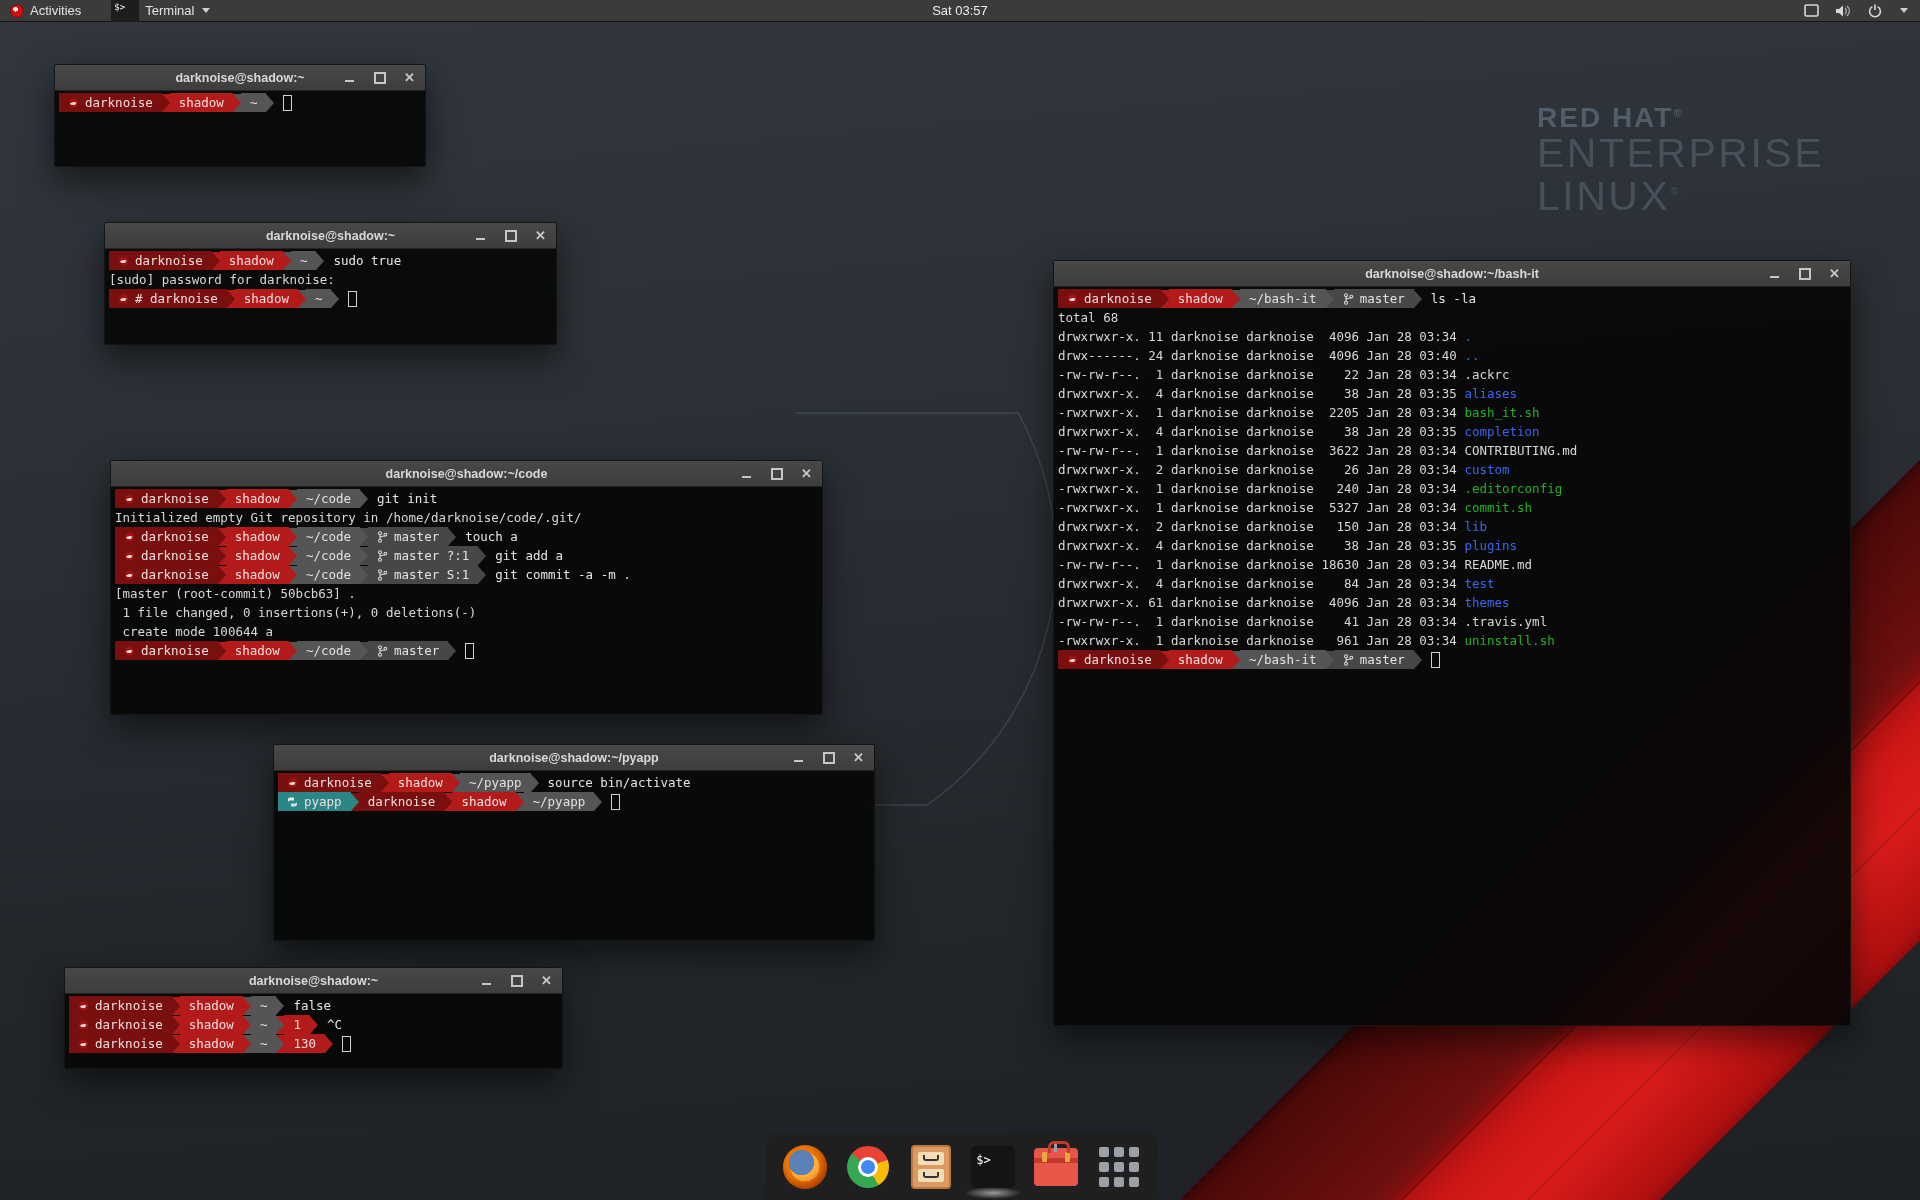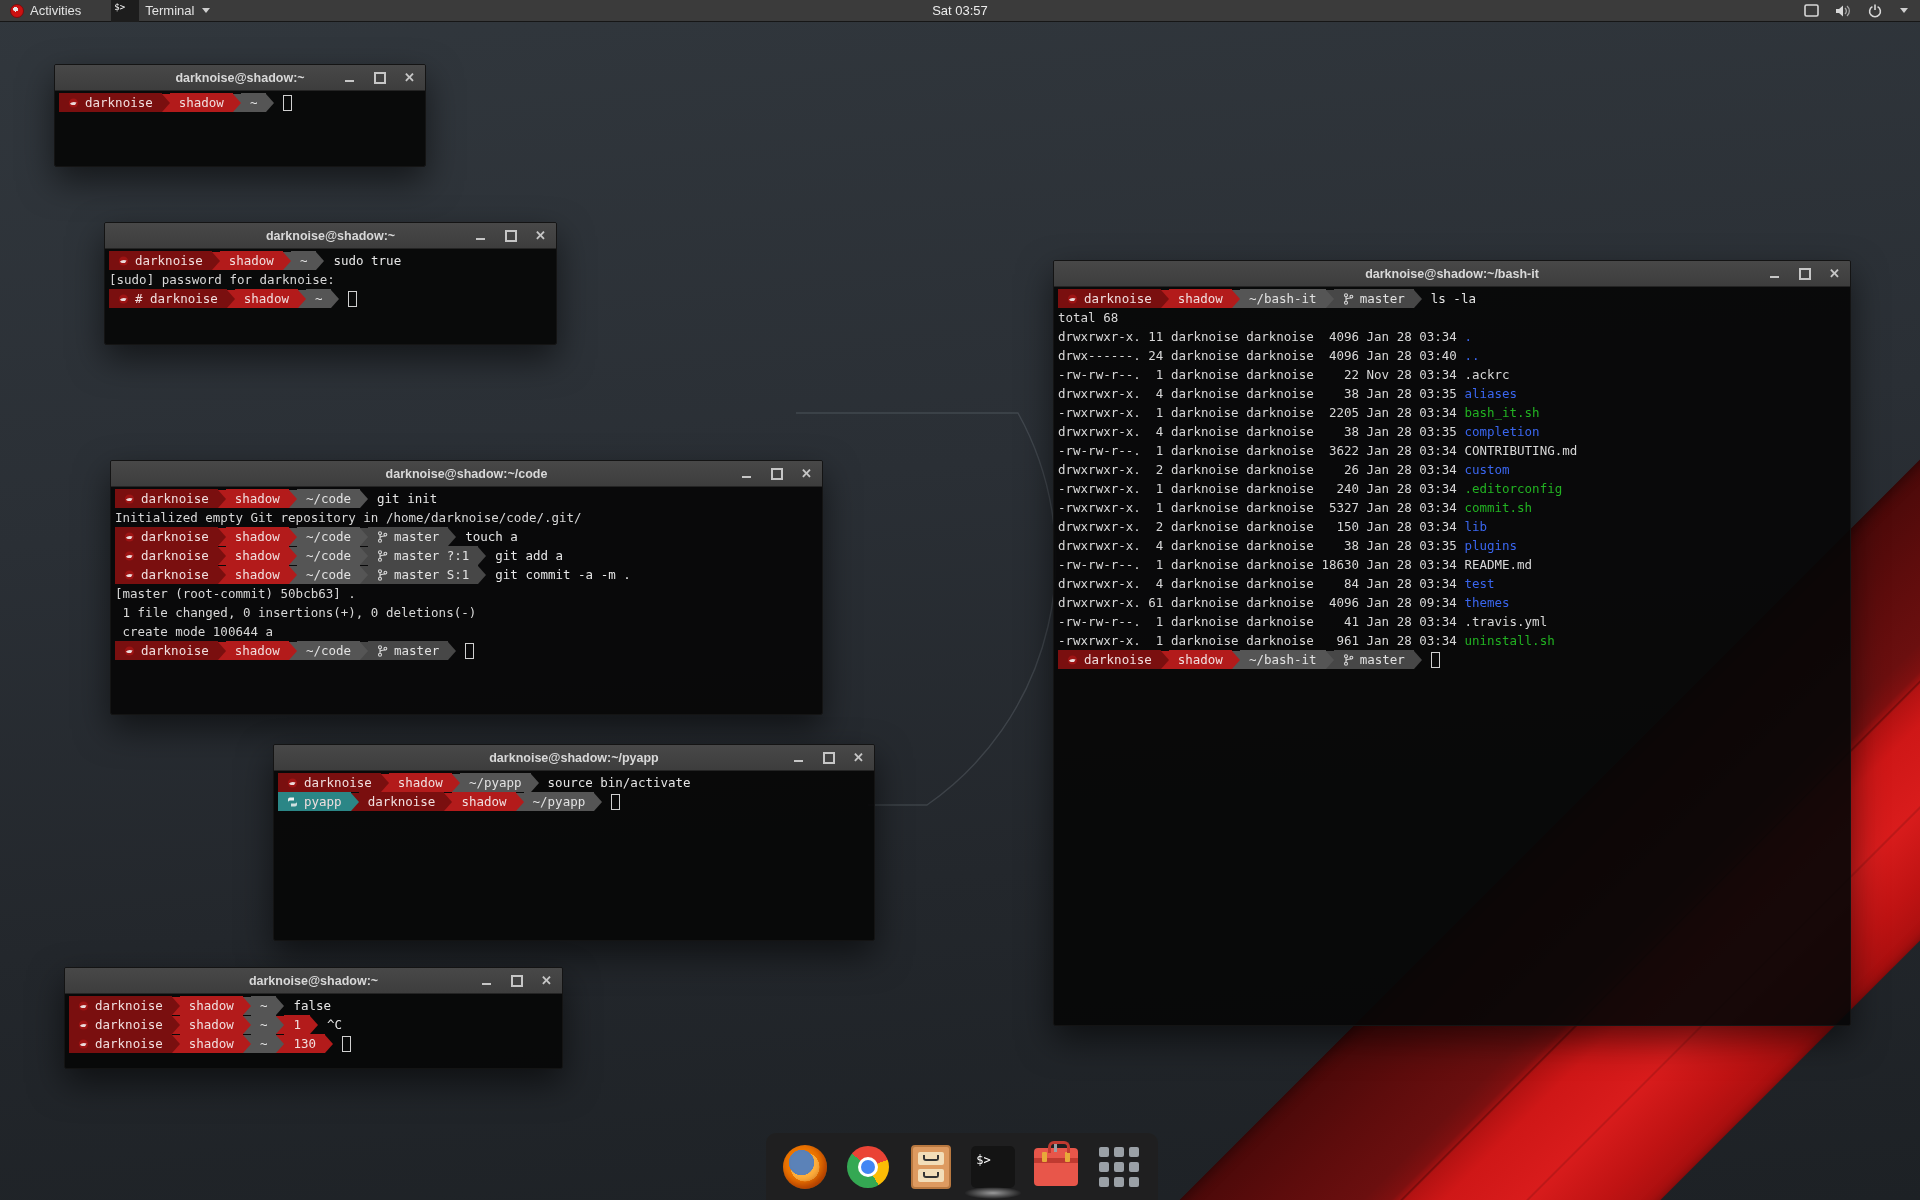--- a/index.html
+++ b/index.html
@@ -111,20 +111,25 @@
 <body>
 
 <div id="wallpaper">
   <div id="ribbon">
     <div class="ribbon-line" style="top:46%"></div>
     <div class="ribbon-line" style="top:72%; opacity:.5"></div>
   </div>
   <svg id="faint-lines" width="1920" height="1200">
     <path d="M 796 413 H 1018 A 300 300 0 0 1 927 805 H 868" fill="none" stroke="rgba(150,160,170,0.22)" stroke-width="1.4"></path>
   </svg>
+  <div id="brand">
+    <div class="b1"><span>RED HAT</span><sup>®</sup></div>
+    <div class="b2">ENTERPRISE</div>
+    <div class="b3"><span>LINUX</span><sup>®</sup></div>
+  </div>
 </div>
 
 <div id="topbar">
   <div class="tb-left">
     <div class="tb-activities">
       <span class="fedora"></span>
       <span>Activities</span>
     </div>
     <div class="tb-appmenu">
       <span class="tb-appicon">
@@ -310,33 +315,33 @@
                 <path d="M2 6.6 Q4 4.2 8.6 5.4 Q7.6 8.6 4 8 Q2.6 7.7 2 6.6 Z" fill="#eadada"></path>
               </svg></span><span>darknoise</span></span><span class="arrow" style="margin-right: 0px; position: relative; z-index: 2; margin-left: 0px; border-left-color: rgb(122, 15, 15); background: rgb(179, 27, 27);"></span><span class="tseg" style="background: rgb(179, 27, 27);"><span>shadow</span></span><span class="arrow" style="margin-right: 0px; position: relative; z-index: 2; margin-left: 0px; border-left-color: rgb(179, 27, 27); background: rgb(85, 85, 85);"></span><span class="tseg" style="background: rgb(85, 85, 85);"><span style="color: rgb(226, 226, 226);">~/bash-it</span></span><span class="arrow" style="margin-right: 0px; position: relative; z-index: 2; margin-left: 0px; border-left-color: rgb(85, 85, 85); background: rgb(71, 71, 71);"></span><span class="tseg" style="background: rgb(71, 71, 71);"><span class="seg-ico"><svg width="11" height="12" viewBox="0 0 11 12">
                 <circle cx="3" cy="2.3" r="1.5" fill="none" stroke="#d8d8d8" stroke-width="1.1"></circle>
                 <circle cx="3" cy="9.7" r="1.5" fill="none" stroke="#d8d8d8" stroke-width="1.1"></circle>
                 <circle cx="8.4" cy="3.6" r="1.4" fill="none" stroke="#d8d8d8" stroke-width="1.1"></circle>
                 <path d="M3 3.8 V8.2 M3 7 Q3 4.8 8.4 5" fill="none" stroke="#d8d8d8" stroke-width="1.1"></path>
               </svg></span><span style="color: rgb(226, 226, 226);">master</span></span><span class="arrow" style="border-left-color: rgb(71, 71, 71);"></span><span class="cmd">ls -la</span></div>
         <div class="tline"><span class="outtext">total 68</span></div>
         <div class="tline"><span class="outtext">drwxrwxr-x. 11 darknoise darknoise  4096 Jan 28 03:34 </span><span style="color: rgb(58, 102, 239);">.</span></div>
         <div class="tline"><span class="outtext">drwx------. 24 darknoise darknoise  4096 Jan 28 03:40 </span><span style="color: rgb(58, 102, 239);">..</span></div>
-        <div class="tline"><span class="outtext">-rw-rw-r--.  1 darknoise darknoise    22 Nov 28 03:34 </span><span style="color: rgb(216, 216, 216);">.ackrc</span></div>
+        <div class="tline"><span class="outtext">-rw-rw-r--.  1 darknoise darknoise    22 Jan 28 03:34 </span><span style="color: rgb(216, 216, 216);">.ackrc</span></div>
         <div class="tline"><span class="outtext">drwxrwxr-x.  4 darknoise darknoise    38 Jan 28 03:35 </span><span style="color: rgb(58, 102, 239);">aliases</span></div>
         <div class="tline"><span class="outtext">-rwxrwxr-x.  1 darknoise darknoise  2205 Jan 28 03:34 </span><span style="color: rgb(34, 178, 34);">bash_it.sh</span></div>
         <div class="tline"><span class="outtext">drwxrwxr-x.  4 darknoise darknoise    38 Jan 28 03:35 </span><span style="color: rgb(58, 102, 239);">completion</span></div>
         <div class="tline"><span class="outtext">-rw-rw-r--.  1 darknoise darknoise  3622 Jan 28 03:34 </span><span style="color: rgb(216, 216, 216);">CONTRIBUTING.md</span></div>
         <div class="tline"><span class="outtext">drwxrwxr-x.  2 darknoise darknoise    26 Jan 28 03:34 </span><span style="color: rgb(58, 102, 239);">custom</span></div>
         <div class="tline"><span class="outtext">-rwxrwxr-x.  1 darknoise darknoise   240 Jan 28 03:34 </span><span style="color: rgb(34, 178, 34);">.editorconfig</span></div>
         <div class="tline"><span class="outtext">-rwxrwxr-x.  1 darknoise darknoise  5327 Jan 28 03:34 </span><span style="color: rgb(34, 178, 34);">commit.sh</span></div>
         <div class="tline"><span class="outtext">drwxrwxr-x.  2 darknoise darknoise   150 Jan 28 03:34 </span><span style="color: rgb(58, 102, 239);">lib</span></div>
         <div class="tline"><span class="outtext">drwxrwxr-x.  4 darknoise darknoise    38 Jan 28 03:35 </span><span style="color: rgb(58, 102, 239);">plugins</span></div>
         <div class="tline"><span class="outtext">-rw-rw-r--.  1 darknoise darknoise 18630 Jan 28 03:34 </span><span style="color: rgb(216, 216, 216);">README.md</span></div>
         <div class="tline"><span class="outtext">drwxrwxr-x.  4 darknoise darknoise    84 Jan 28 03:34 </span><span style="color: rgb(58, 102, 239);">test</span></div>
-        <div class="tline"><span class="outtext">drwxrwxr-x. 61 darknoise darknoise  4096 Jan 28 09:34 </span><span style="color: rgb(58, 102, 239);">themes</span></div>
+        <div class="tline"><span class="outtext">drwxrwxr-x. 61 darknoise darknoise  4096 Jan 28 03:34 </span><span style="color: rgb(58, 102, 239);">themes</span></div>
         <div class="tline"><span class="outtext">-rw-rw-r--.  1 darknoise darknoise    41 Jan 28 03:34 </span><span style="color: rgb(216, 216, 216);">.travis.yml</span></div>
         <div class="tline"><span class="outtext">-rwxrwxr-x.  1 darknoise darknoise   961 Jan 28 03:34 </span><span style="color: rgb(34, 178, 34);">uninstall.sh</span></div>
         <div class="tline"><span class="tseg" style="background: rgb(122, 15, 15);"><span class="seg-ico"><svg width="11" height="12" viewBox="0 0 11 12">
                 <circle cx="5.5" cy="6" r="4.6" fill="#9e1414"></circle>
                 <path d="M2 6.6 Q4 4.2 8.6 5.4 Q7.6 8.6 4 8 Q2.6 7.7 2 6.6 Z" fill="#eadada"></path>
               </svg></span><span>darknoise</span></span><span class="arrow" style="margin-right: 0px; position: relative; z-index: 2; margin-left: 0px; border-left-color: rgb(122, 15, 15); background: rgb(179, 27, 27);"></span><span class="tseg" style="background: rgb(179, 27, 27);"><span>shadow</span></span><span class="arrow" style="margin-right: 0px; position: relative; z-index: 2; margin-left: 0px; border-left-color: rgb(179, 27, 27); background: rgb(85, 85, 85);"></span><span class="tseg" style="background: rgb(85, 85, 85);"><span style="color: rgb(226, 226, 226);">~/bash-it</span></span><span class="arrow" style="margin-right: 0px; position: relative; z-index: 2; margin-left: 0px; border-left-color: rgb(85, 85, 85); background: rgb(71, 71, 71);"></span><span class="tseg" style="background: rgb(71, 71, 71);"><span class="seg-ico"><svg width="11" height="12" viewBox="0 0 11 12">
                 <circle cx="3" cy="2.3" r="1.5" fill="none" stroke="#d8d8d8" stroke-width="1.1"></circle>
                 <circle cx="3" cy="9.7" r="1.5" fill="none" stroke="#d8d8d8" stroke-width="1.1"></circle>
                 <circle cx="8.4" cy="3.6" r="1.4" fill="none" stroke="#d8d8d8" stroke-width="1.1"></circle>
                 <path d="M3 3.8 V8.2 M3 7 Q3 4.8 8.4 5" fill="none" stroke="#d8d8d8" stroke-width="1.1"></path>

